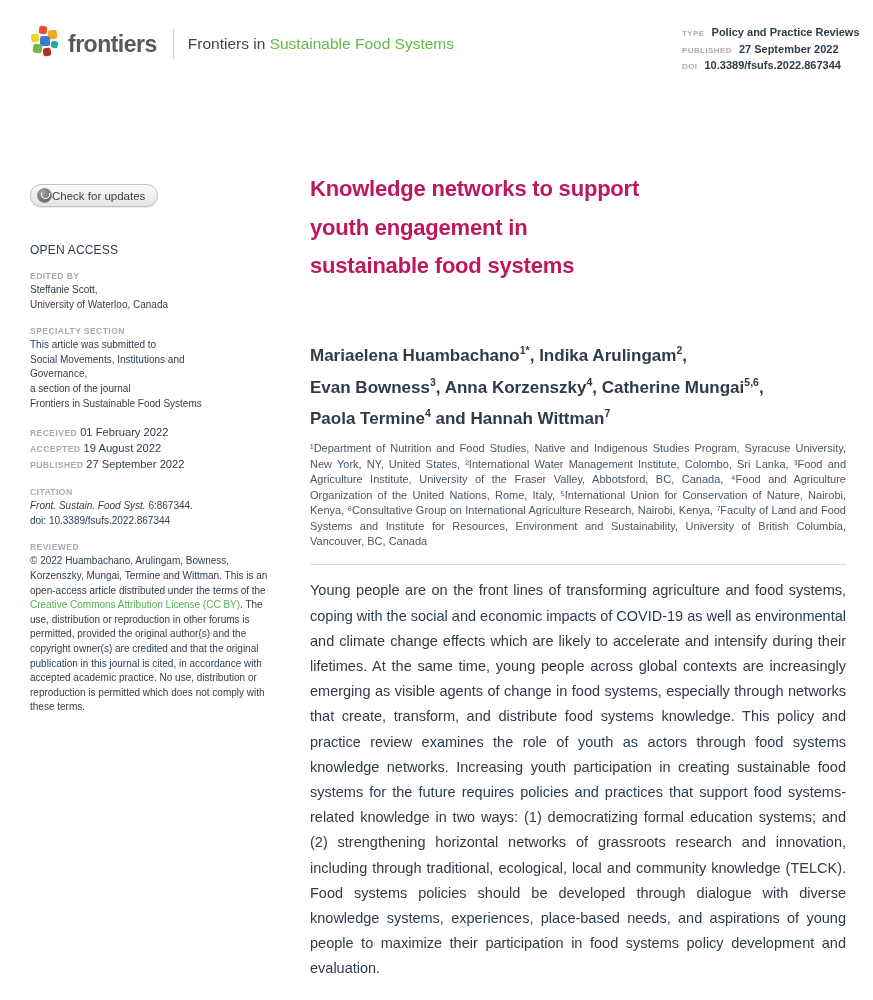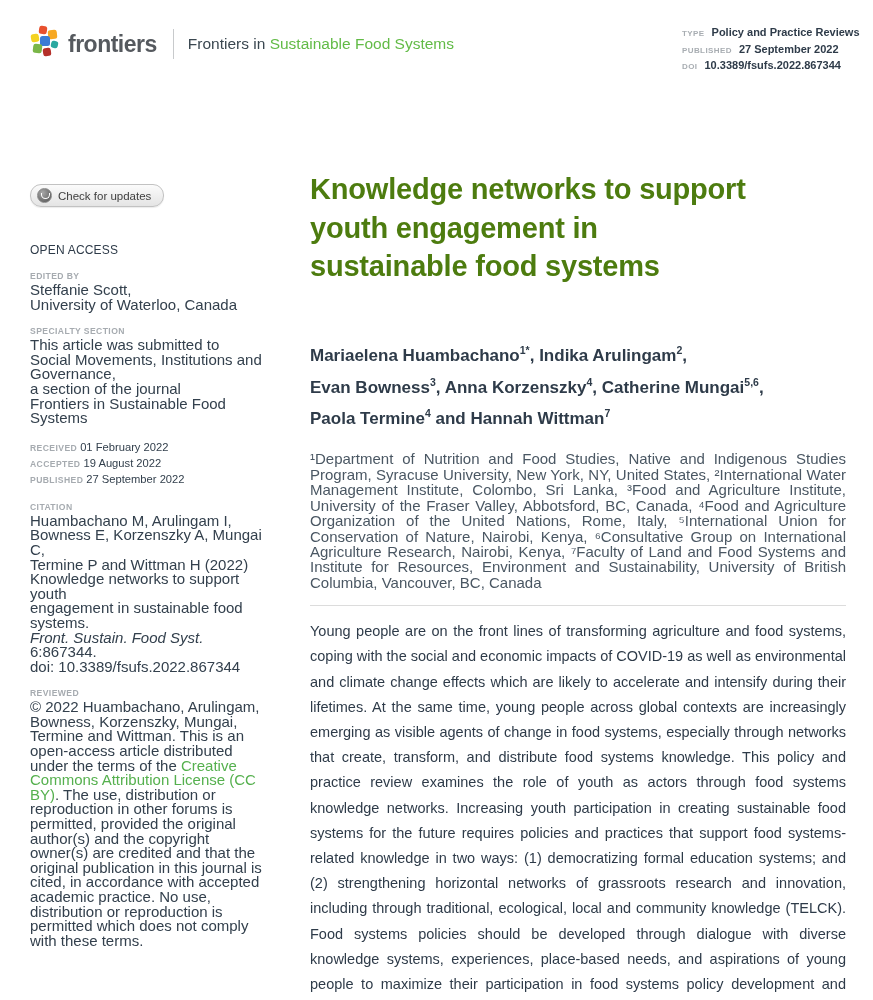--- a/index.html
+++ b/index.html
@@ -26,56 +26,56 @@
   .journal-line { font-size:15.5px; font-weight:400; color:#3a4750; }
   .journal-green { color:#62bb46; }
   .meta { position:absolute; left:682px; top:25px; width:185px; }
   .meta-row { line-height:14.5px; font-size:11px; }
   .meta-label { font-size:8px; font-weight:700; color:#a8adb2; letter-spacing:0.4px; margin-right:4px; }
   .meta-value { font-size:11px; font-weight:600; color:#2e3b49; }
 
   
   .aside { position:absolute; left:30px; top:184px; width:240px; }
   .check-btn {
-    display:inline-flex; align-items:center; gap:6px;
+    display:inline-flex; align-items:center; 
     border:1px solid #c2c2c2; border-radius:11px;
     background:linear-gradient(#fbfbfb,#e4e4e4);
     padding:3px 12px 3px 6px; cursor:pointer;
     box-shadow:0 1px 1px rgba(0,0,0,0.08);
   }
   .crossmark {
     width:15px; height:15px; border-radius:50%;
     background:radial-gradient(circle at 35% 30%, #a9a9a9, #4f4f4f);
     border:1px solid #8a8a8a; position:relative;
   }
   .crossmark::after {
     content:""; position:absolute; left:3px; top:4px; width:7px; height:5px;
     border:1.5px solid #ffffff; border-top:none; border-radius:0 0 5px 5px;
   }
   .check-label { font-size:11.5px; color:#3f3f3f; }
   .open-access { margin-top:36px; font-size:12px; font-weight:400; color:#2e3b49; letter-spacing:0.2px; }
   .block { margin-top:14px; }
   .side-label { font-size:8.6px; font-weight:700; color:#a6abb0; letter-spacing:0.4px; margin-bottom:2px; }
-  .side-value { font-size:15px; line-height:14.6px; color:#33404d; }
+  .side-value { font-size:10px; line-height:14.6px; color:#33404d; }
   .date-row { font-size:11.2px; line-height:15px; color:#33404d; }
   .date-label { font-size:8.6px; font-weight:700; color:#a6abb0; letter-spacing:0.4px; margin-right:3px; }
   .italic { font-style:italic; }
   .green-link { color:#55b04e; text-decoration:none; cursor:pointer; }
   .email-link { color:#33404d; cursor:pointer; }
 
   
   .article { position:absolute; left:310px; top:170px; width:536px; }
   .title {
-    font-size:29px; line-height:38.5px; font-weight:600; color:#4d7c0f;
+    font-size:22px; line-height:38.5px; font-weight:600; color:#be185d;
     letter-spacing:-0.2px;
   }
   .authors { margin-top:25px; font-size:17px; line-height:27px; font-weight:600; color:#2e3b49; }
   .authors sup { font-size:10.5px; font-weight:600; }
   .affiliations {
-    margin-top:19px; font-size:15px; line-height:15.4px; color:#4a5763;
+    margin-top:9px; font-size:11px; line-height:15.4px; color:#4a5763;
     text-align:justify;
   }
   .rule { margin-top:15px; height:1px; background:#dcdcdc; width:100%; }
   .abstract {
     margin-top:13px; font-size:14.5px; line-height:25.2px; color:#2e3b49;
     text-align:justify;
   }
 </style>
 </head>
 <body>
@@ -137,26 +137,20 @@
   </div>
 
   <div class="block">
     <div class="date-row"><span class="date-label">RECEIVED</span><span>01 February 2022</span></div>
     <div class="date-row"><span class="date-label">ACCEPTED</span><span>19 August 2022</span></div>
     <div class="date-row"><span class="date-label">PUBLISHED</span><span>27 September 2022</span></div>
   </div>
 
   <div class="block">
     <div class="side-label">CITATION</div>
-    <div class="side-value pre">Huambachano M, Arulingam I,
-Bowness E, Korzenszky A, Mungai C,
-Termine P and Wittman H (2022)
-Knowledge networks to support youth
-engagement in sustainable food
-systems.</div>
     <div class="side-value"><span class="italic">Front. Sustain. Food Syst.</span> <span>6:867344.</span></div>
     <div class="side-value">doi: 10.3389/fsufs.2022.867344</div>
   </div>
 
   <div class="block">
     <div class="side-label">REVIEWED</div>
     <div class="side-value"><span>© 2022  Huambachano, Arulingam, Bowness, Korzenszky, Mungai, Termine and Wittman. This is an open-access article distributed under the terms of the </span><a class="green-link">Creative Commons Attribution License (CC BY)</a><span>. The use, distribution or reproduction in other forums is permitted, provided the original author(s) and the copyright owner(s) are credited and that the original publication in this journal is cited, in accordance with accepted academic practice. No use, distribution or reproduction is permitted which does not comply with these terms.</span></div>
   </div>
 </div>
 

